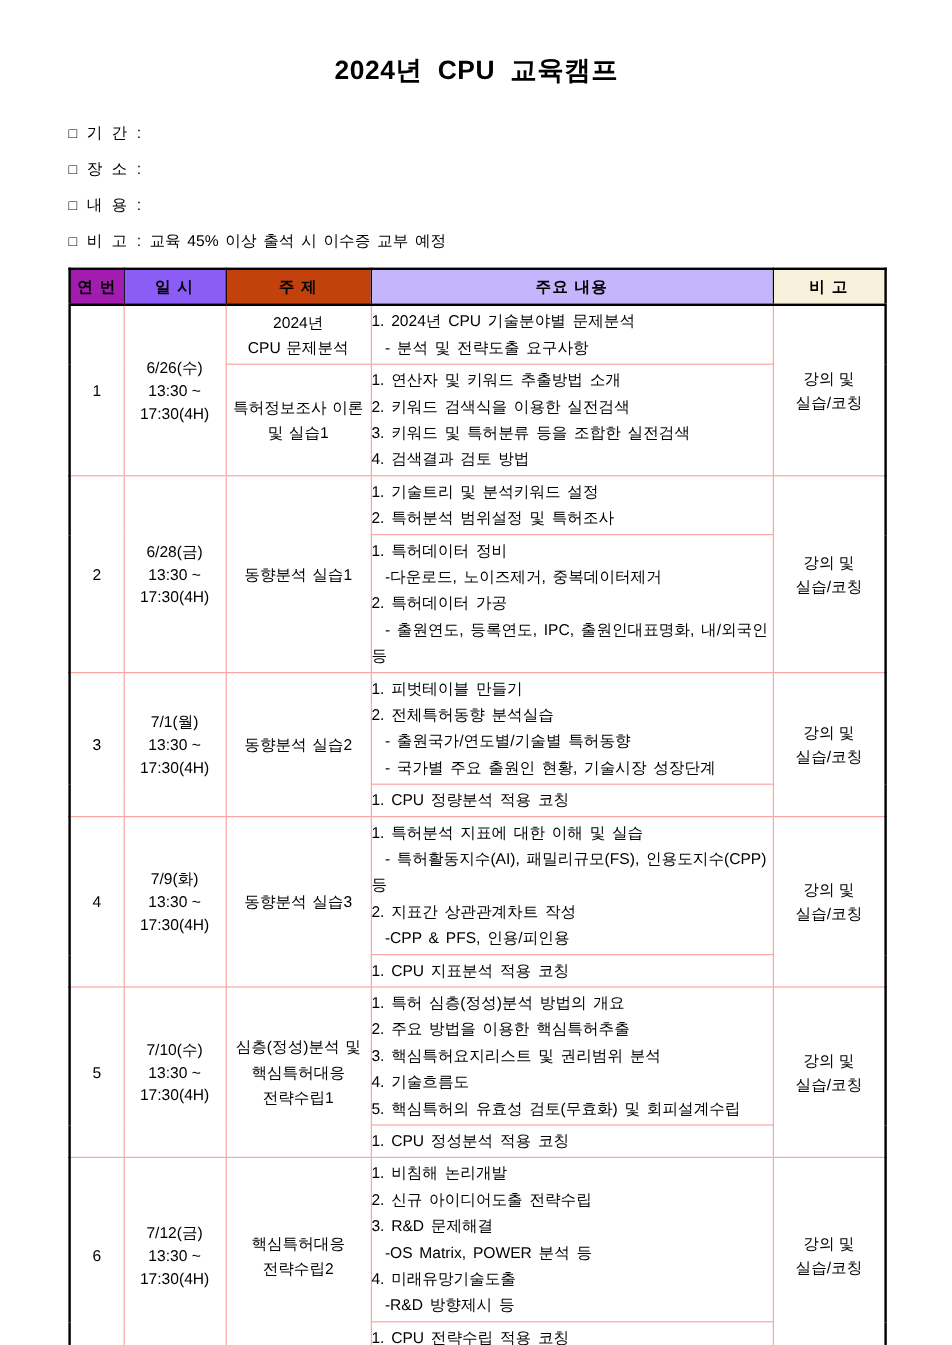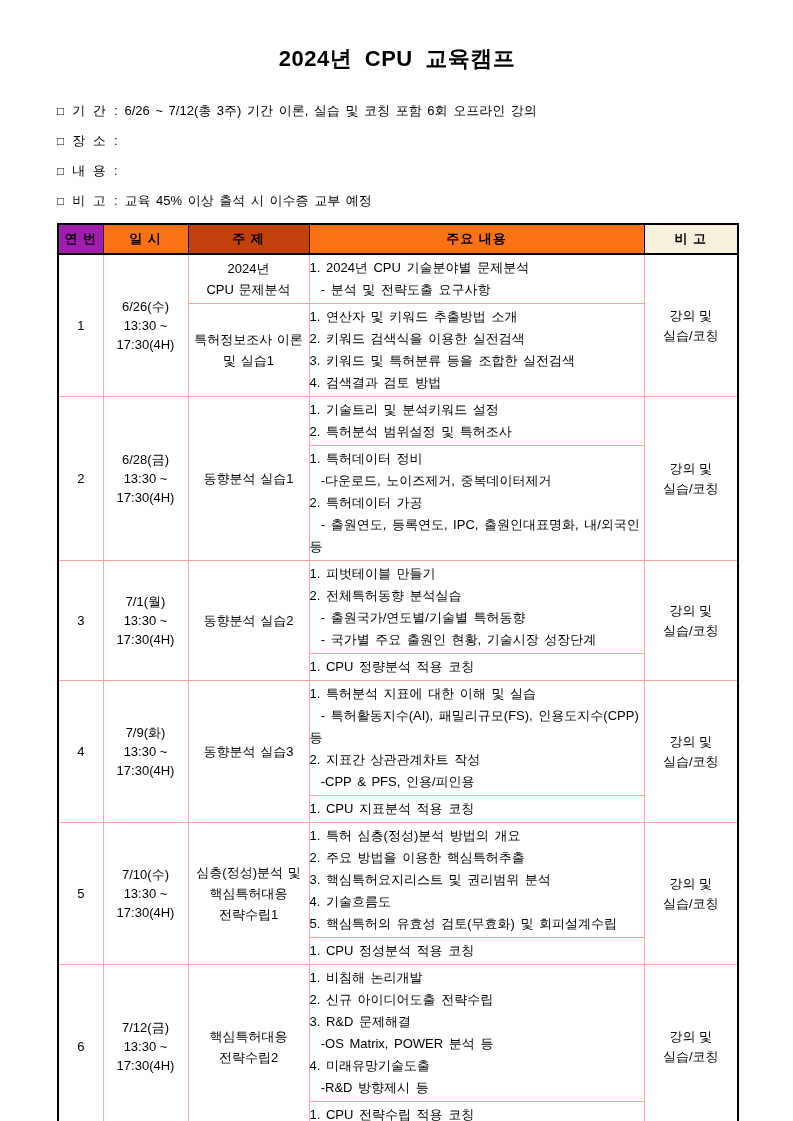--- a/index.html
+++ b/index.html
@@ -110,21 +110,20 @@
 
 <div class="page">
 
   <h1 class="doc-title">2024년  CPU  교육캠프</h1>
 
   <div class="info-section">
     <div class="info-line">
       <span class="info-bullet">□</span>
       <span class="info-label">기 간</span>
       <span class="info-colon">:</span>
-      <span class="info-text">6/26 ~ 7/12(총 3주) 기간 이론, 실습 및 코칭 포함 6회 오프라인 강의</span>
     </div>
     <div class="info-line">
       <span class="info-bullet">□</span>
       <span class="info-label">장 소</span>
       <span class="info-colon">:</span>
     </div>
     <div class="info-line">
       <span class="info-bullet">□</span>
       <span class="info-label">내 용</span>
       <span class="info-colon">:</span>
@@ -141,23 +140,23 @@
     <colgroup>
       <col style="width:45px">
       <col style="width:85px">
       <col style="width:121px">
       <col style="width:335px">
       <col style="width:94px">
     </colgroup>
     <thead>
       <tr>
         <th style="background: #a21caf;">연 번</th>
-        <th style="background: #f97316;">일 시</th>
+        <th style="background: #8b5cf6;">일 시</th>
         <th style="background: #c2410c;">주 제</th>
-        <th style="background: #f97316;">주요 내용</th>
+        <th style="background: #c4b5fd;">주요 내용</th>
         <th style="background: rgb(247, 241, 220);">비 고</th>
       </tr>
     </thead>
     <tbody>
         <tr>
           <td class="td-no" rowspan="2">1</td>
           <td class="td-date" rowspan="2">6/26(수)
 13:30 ~
 17:30(4H)</td>
           <td class="td-topic">2024년

